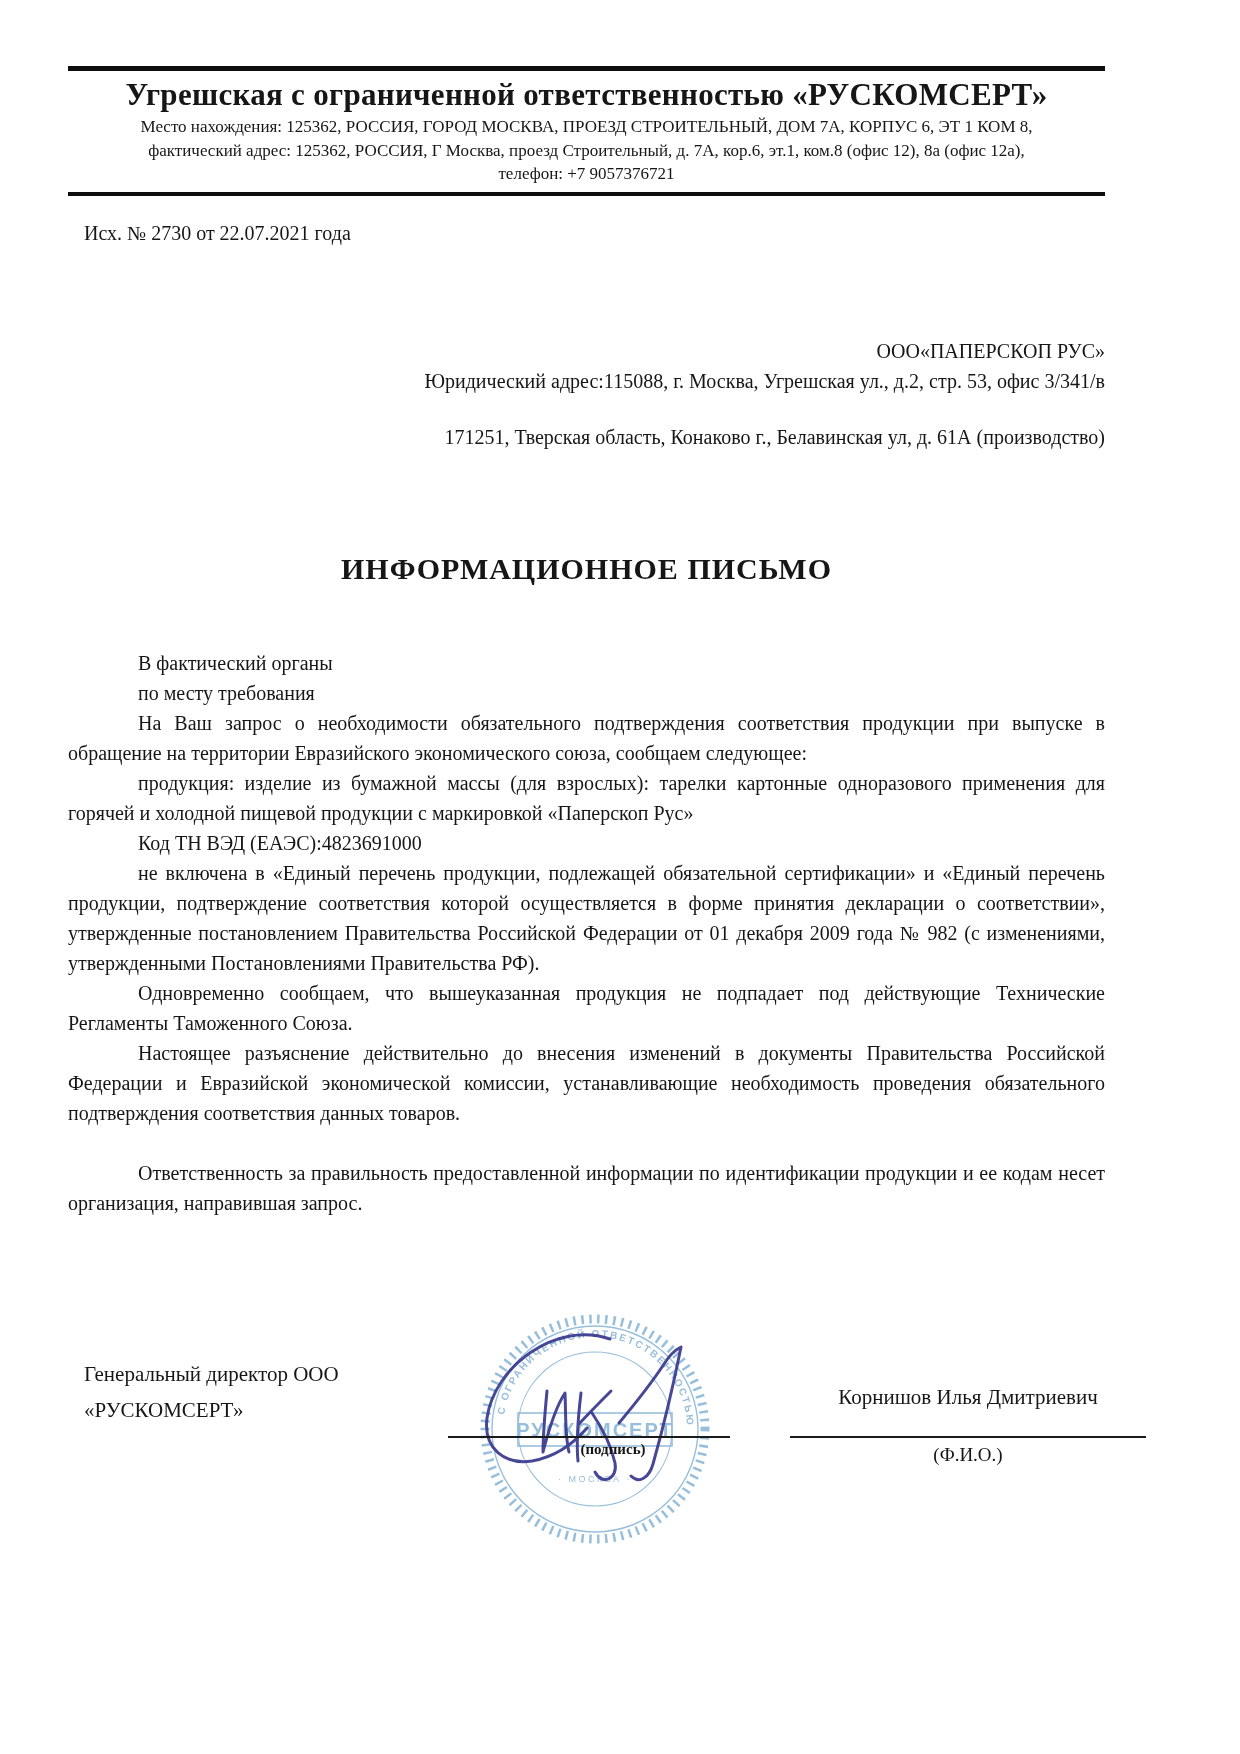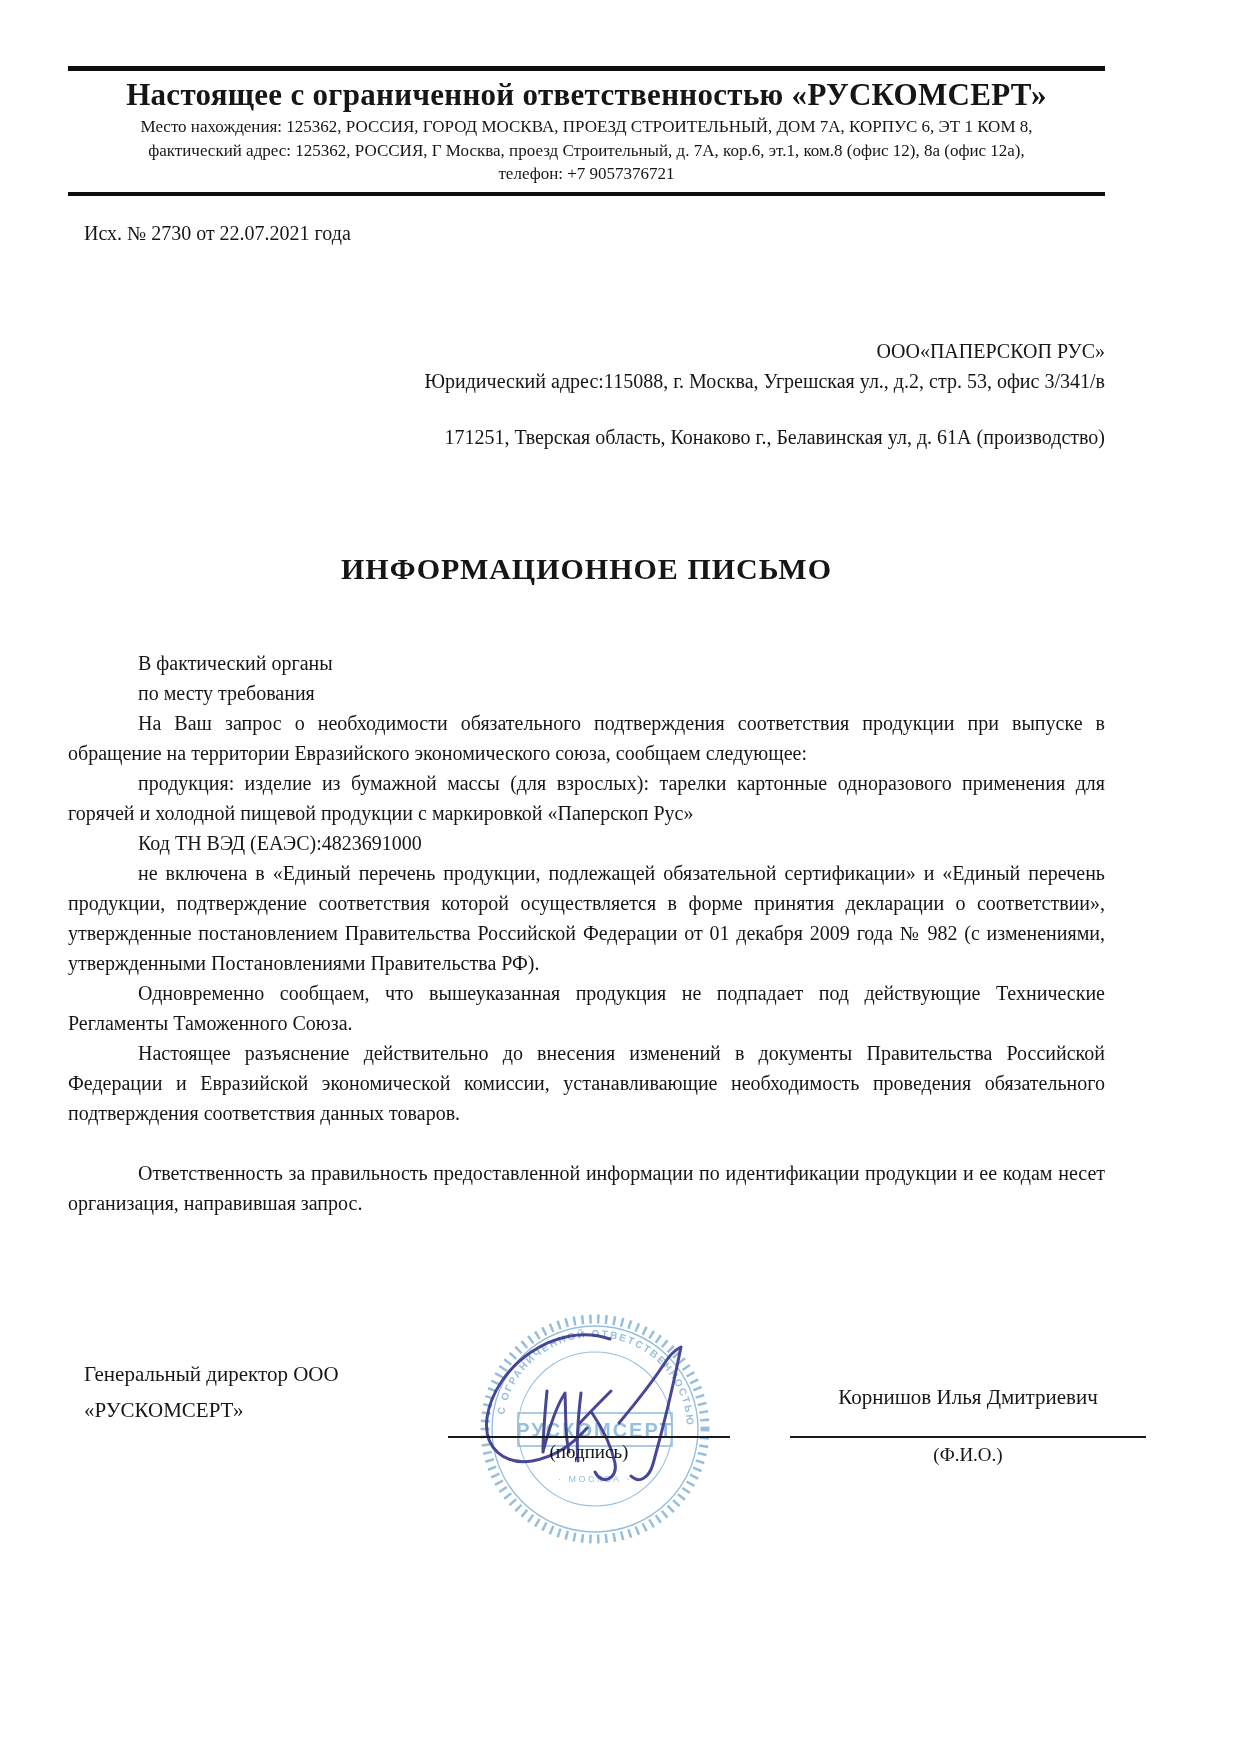--- a/index.html
+++ b/index.html
@@ -96,25 +96,26 @@
   }
   .sig-line {
     position: absolute;
     left: 448px;
     top: 1436px;
     width: 282px;
     border-top: 2px solid #1a1a1a;
   }
   .sig-caption {
     position: absolute;
-    left: 448px;
+    left: 472px;
     top: 1441px;
     width: 282px;
     text-align: center;
-    font-size: 19px;
+    font-size: 15px;
+    font-weight: bold;
   }
   .fio-name {
     position: absolute;
     left: 790px;
     top: 1385px;
     width: 356px;
     text-align: center;
     font-size: 21px;
   }
   .fio-line {
@@ -141,21 +142,21 @@
     height: 274px;
   }
   .stamp-svg { width: 100%; height: 100%; }
 </style>
 </head>
 <body>
 
 <div class="page">
 
   <div class="letterhead">
-    <div class="company">Настоящее с ограниченной ответственностью «РУСКОМСЕРТ»</div>
+    <div class="company">Угрешская с ограниченной ответственностью «РУСКОМСЕРТ»</div>
     <div class="addr">Место нахождения:  125362, РОССИЯ, ГОРОД МОСКВА, ПРОЕЗД СТРОИТЕЛЬНЫЙ, ДОМ 7А, КОРПУС 6, ЭТ 1 КОМ 8,</div>
     <div class="addr">фактический адрес:  125362, РОССИЯ, Г Москва, проезд Строительный, д. 7А, кор.6, эт.1, ком.8 (офис 12), 8а (офис 12а),</div>
     <div class="addr">телефон:  +7 9057376721</div>
   </div>
 
   <div class="ref-line">Исх. № 2730 от 22.07.2021 года</div>
 
   <div class="recipient">
     <div>ООО«ПАПЕРСКОП РУС»</div>
     <div>Юридический адрес:115088, г. Москва, Угрешская ул., д.2, стр. 53, офис 3/341/в</div>

